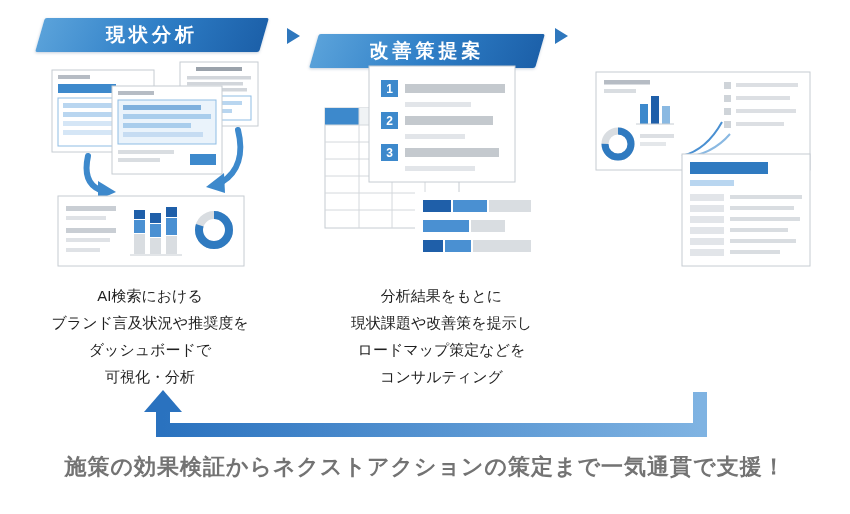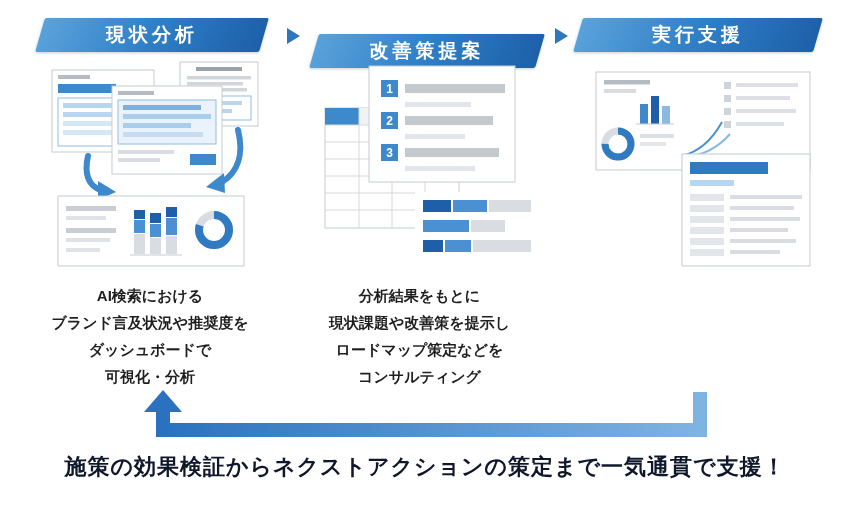--- a/index.html
+++ b/index.html
@@ -13,47 +13,43 @@
     border-radius:2px; box-shadow:0 1px 3px rgba(20,60,110,.25); }
   .banner-label { position:relative; display:flex; align-items:center; justify-content:center;
     height:100%; color:#fff; font-size:19px; font-weight:700; letter-spacing:4px; }
 
   .step-arrow { position:absolute; top:28px; width:0; height:0;
     border-top:8px solid transparent; border-bottom:8px solid transparent;
     border-left:13px solid #2e77bd; }
 
   .illu { position:absolute; top:58px; }
 
-  .desc { position:absolute; top:282px; text-align:center; font-size:15px; font-weight:700;
+  .desc { position:absolute; top:282px; text-align:center; font-size:15px; font-weight:400;
     color:#1f1f1f; line-height:1.8; white-space:pre-line; }
 
   .loop { position:absolute; left:0; top:388px; }
 
   .footer-msg { position:absolute; left:0; top:452px; width:850px; text-align:center;
-    font-size:22px; font-weight:700; color:#0f172a; letter-spacing:1px; }
+    font-size:22px; font-weight:700; color:#737373; letter-spacing:1px; }
 </style>
 </head>
 <body>
 
 <div class="stage">
 
   <div class="banner" style="left:40px;width:224px;">
     <div class="banner-bg"></div>
     <div class="banner-label">現状分析</div>
   </div>
   <div class="step-arrow" style="left:287px;"></div>
   <div class="banner" style="left:314px;width:226px;margin-top:16px;">
     <div class="banner-bg"></div>
     <div class="banner-label">改善策提案</div>
   </div>
   <div class="step-arrow" style="left:555px;"></div>
-  <div class="banner" style="left:578px;width:240px;">
-    <div class="banner-bg"></div>
-    <div class="banner-label">実行支援</div>
-  </div>
 
   <svg class="illu" style="left:30px;" width="240" height="212" viewBox="0 0 240 212">
     <g>
       <rect x="22" y="12" width="102" height="82" fill="#fff" stroke="#c6ccd2"></rect>
       <rect x="28" y="17" width="32" height="4" fill="#b6bcc4"></rect>
       <rect x="28" y="26" width="58" height="9" fill="#3d89cc"></rect>
       <rect x="28" y="40" width="90" height="48" fill="#fff" stroke="#8fbde4"></rect>
       <rect x="33" y="45" width="72" height="5" fill="#b9d6f0"></rect>
       <rect x="33" y="54" width="80" height="5" fill="#b9d6f0"></rect>
       <rect x="33" y="63" width="62" height="5" fill="#d5e6f6"></rect>
@@ -206,21 +202,21 @@
       <rect x="152" y="181" width="66" height="4" fill="#d9dde1"></rect>
       <rect x="112" y="191" width="34" height="7" fill="#e2e5e9"></rect>
       <rect x="152" y="192" width="50" height="4" fill="#d9dde1"></rect>
     </g>
   </svg>
 
   <div class="desc" style="left:25px;width:250px;">AI検索における
 ブランド言及状況や推奨度を
 ダッシュボードで
 可視化・分析</div>
-  <div class="desc" style="left:292px;width:255px;">分析結果をもとに
+  <div class="desc" style="left:314px;width:255px;">分析結果をもとに
 現状課題や改善策を提示し
 ロードマップ策定などを
 コンサルティング</div>
 
   <svg class="loop" width="850" height="62" viewBox="0 0 850 62">
     <defs>
       <linearGradient id="loopGrad" x1="1" y1="0" x2="0" y2="0">
         <stop offset="0" stop-color="#7fb3e2"></stop>
         <stop offset="1" stop-color="#2a72bf"></stop>
       </linearGradient>

